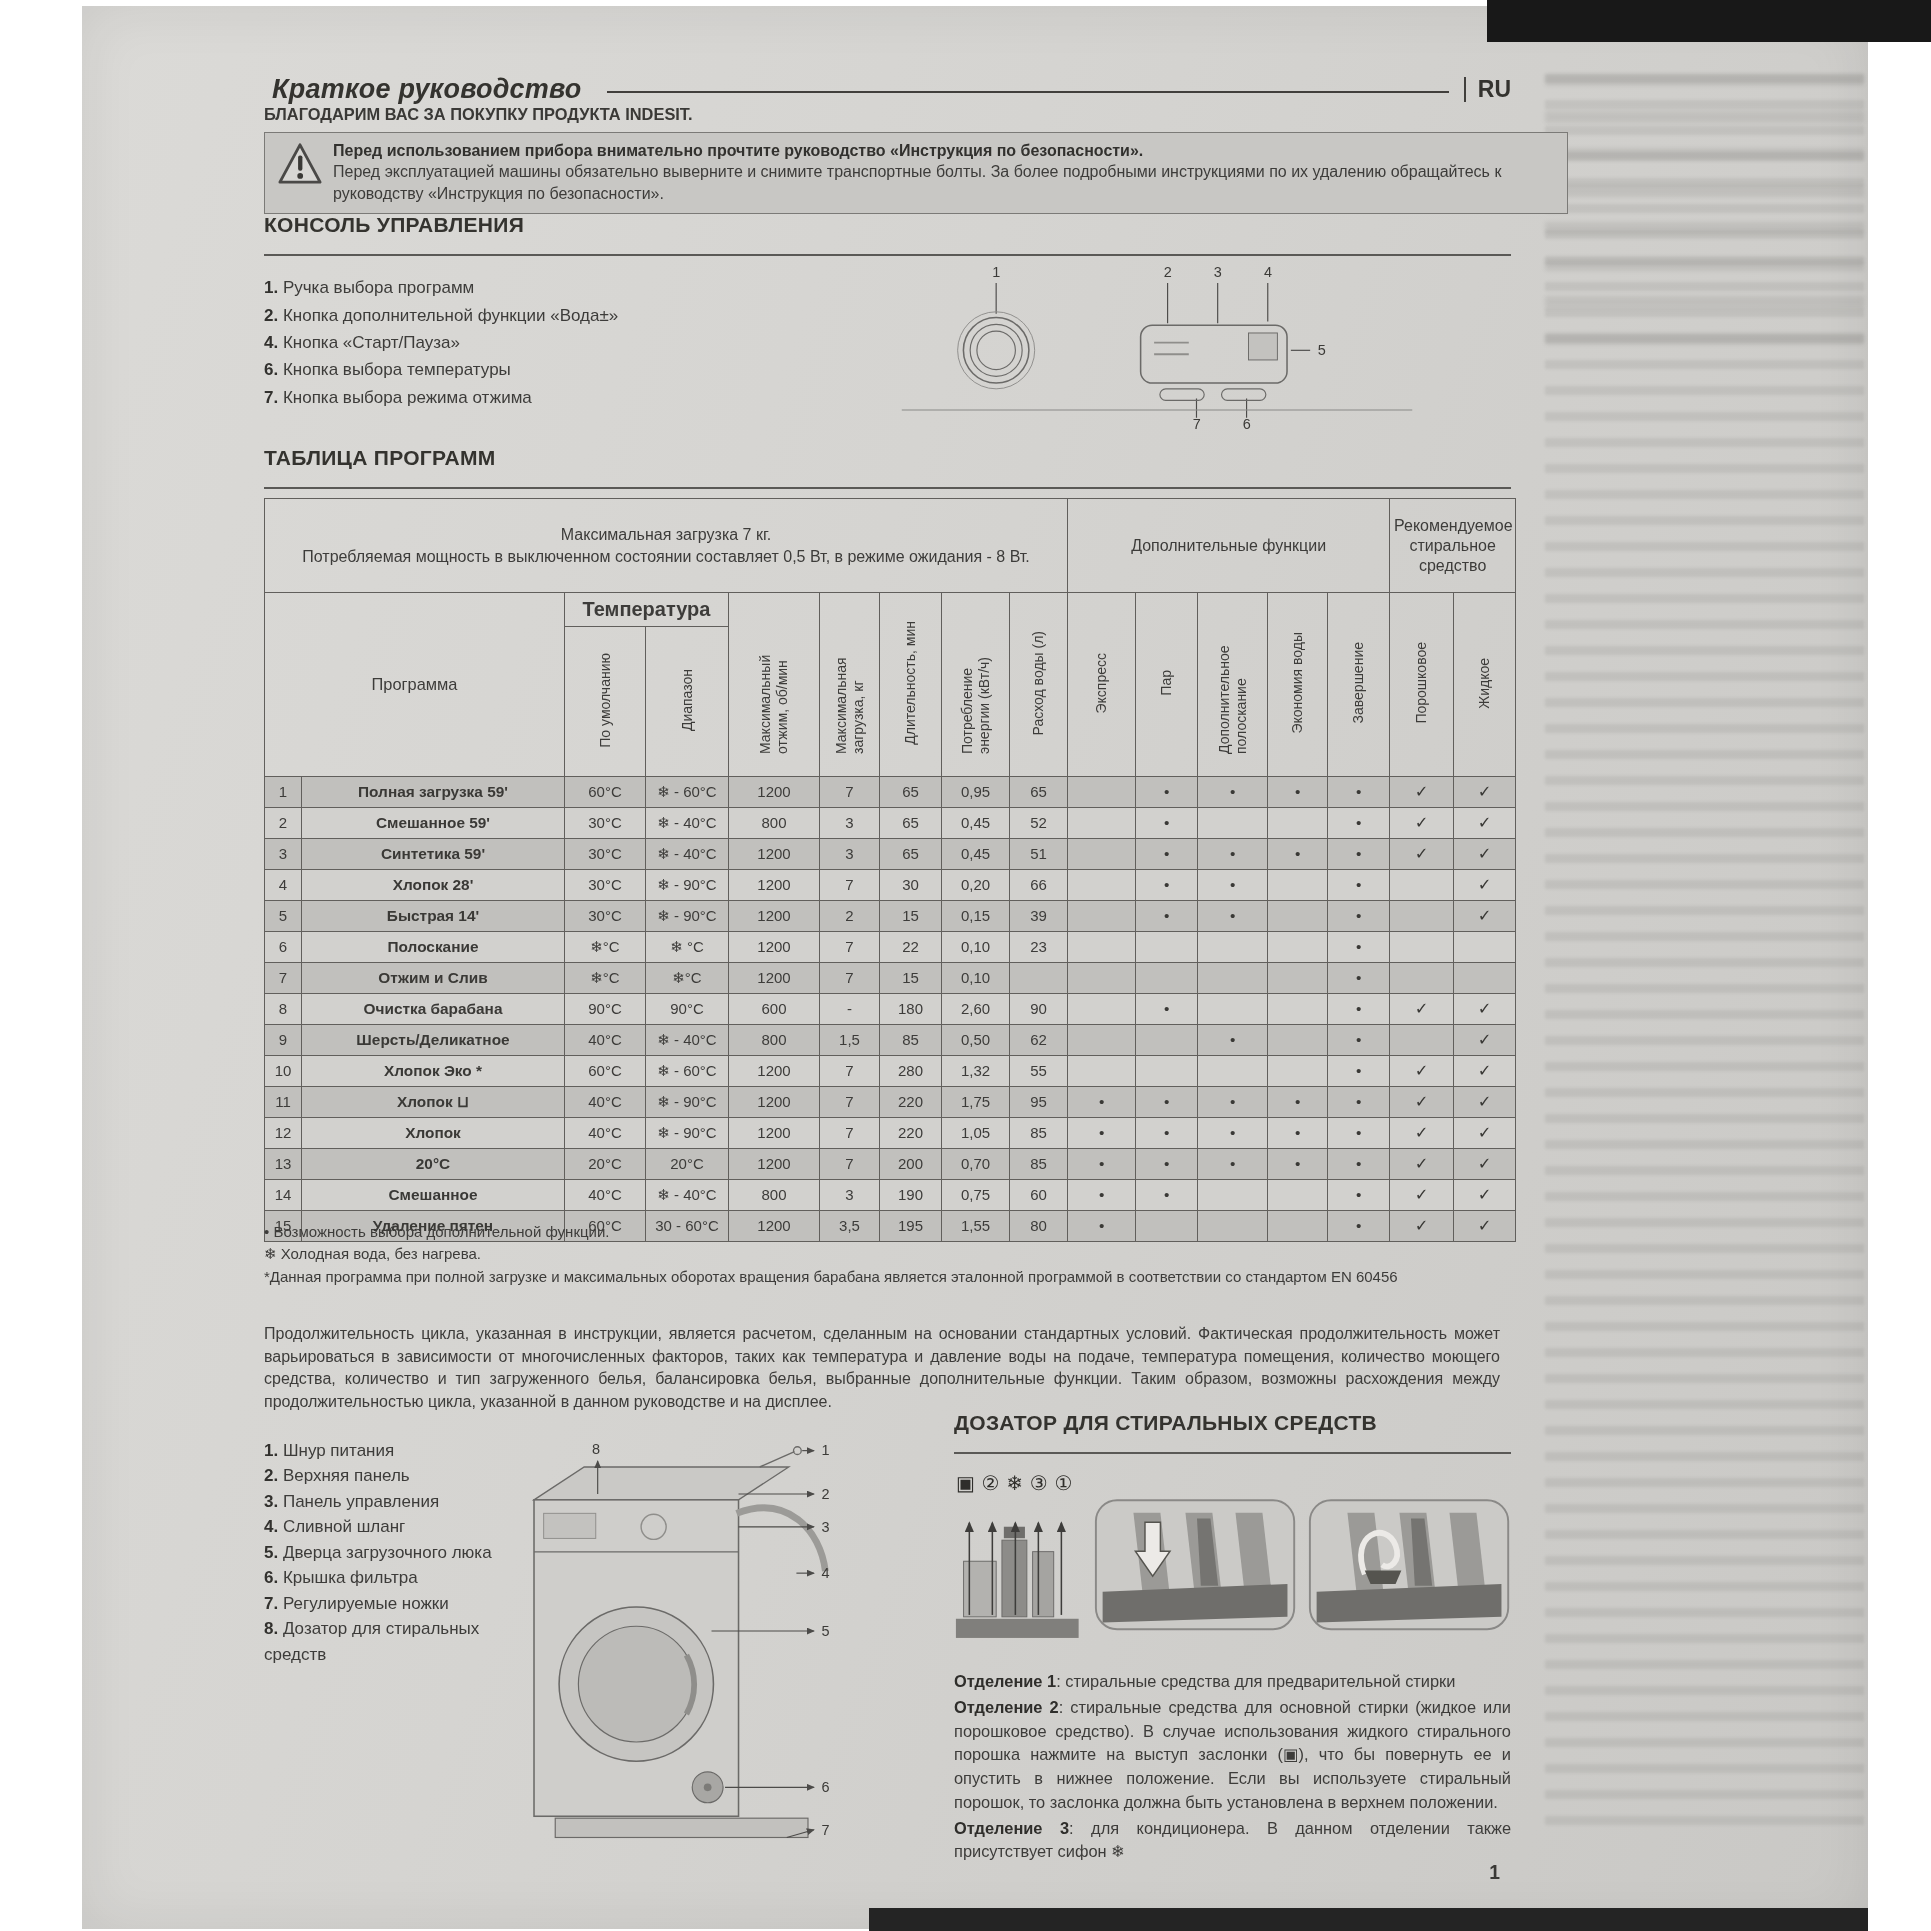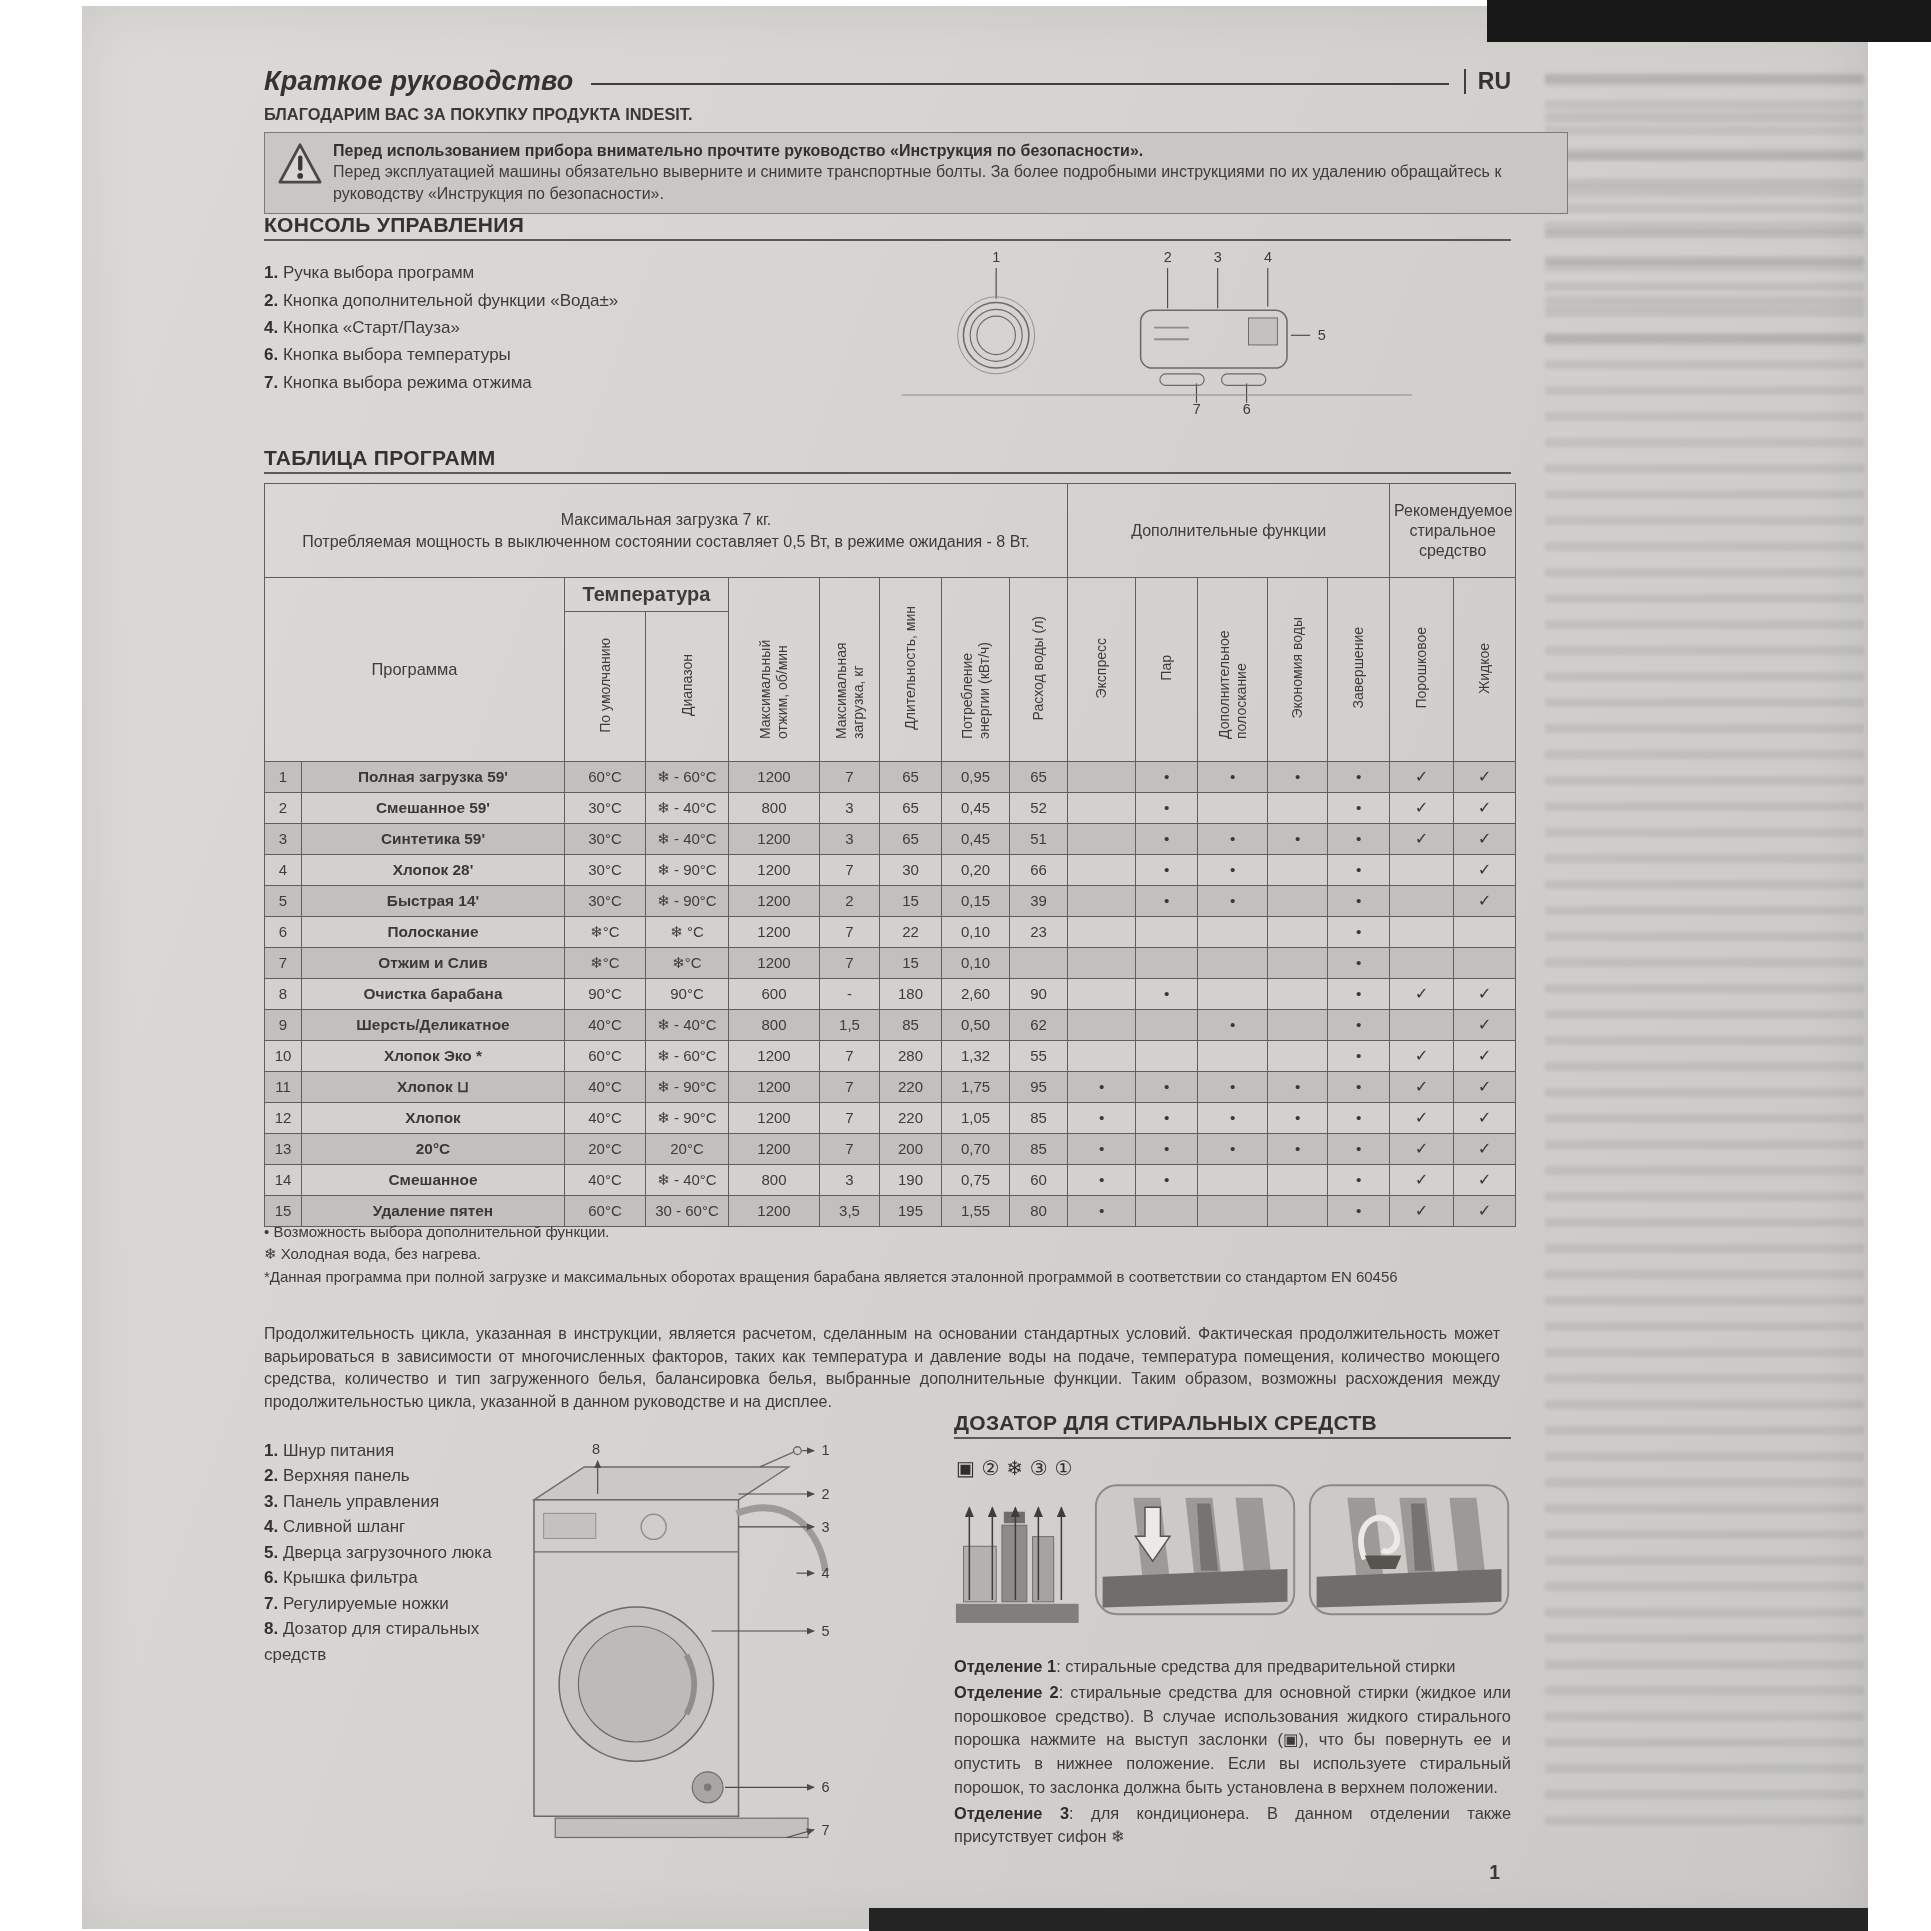--- a/index.html
+++ b/index.html
@@ -10,32 +10,32 @@
   .darkbar-top{position:absolute;left:1487px;top:0;width:444px;height:42px;background:#181818;}
   .darkbar-bottom{position:absolute;left:869px;top:1908px;width:999px;height:23px;background:#242424;}
   .bleed{position:absolute;left:1463px;top:68px;width:319px;height:1757px;opacity:.45;filter:blur(1.5px);
     background:repeating-linear-gradient(180deg,rgba(96,95,92,.28) 0 8.7px,rgba(0,0,0,0) 8.7px 26px);}
   .bleed2{position:absolute;left:1463px;top:68px;width:319px;height:290px;opacity:.25;filter:blur(1.9px);
     background:repeating-linear-gradient(180deg,rgba(60,59,56,.4) 0 11.6px,rgba(0,0,0,0) 11.6px 37px);}
   .content{position:absolute;left:182px;top:0;width:1247px;height:1923px;}
 
   
   .title-row{position:absolute;left:0;top:60px;width:100%;display:flex;align-items:center;}
-  .title-row h1{margin:0;font-size:27px;font-style:italic;font-weight:bold;color:#34332f;letter-spacing:0.2px;}
+  .title-row h1{margin:8px;font-size:27px;font-style:italic;font-weight:bold;color:#34332f;letter-spacing:0.2px;}
   .title-line{flex:1;border-top:2.9px solid #413f3c;margin:5.8px 15.4px 0 17.4px;}
   .ru-badge{font-size:23px;font-weight:bold;color:#34332f;border-left:2.9px solid #413f3c;padding-left:11.6px;line-height:25px;}
   .thanks{position:absolute;left:0;top:99px;font-size:16.4px;font-weight:bold;color:#3a3936;}
   .warnbox{position:absolute;left:0;top:126px;width:1224px;border:1.9px solid #7b7a77;background:#c8c7c4;
     padding:6.8px 9.7px 8.7px 68px;min-height:54px;font-size:16px;line-height:1.35;}
   .warn-icon{position:absolute;left:11.6px;top:9.7px;}
   .warn-b{font-weight:bold;color:#32312e;}
 
   
   .sec-title{font-size:21px;font-weight:bold;color:#34332f;border-bottom:2.4px solid #5a5956;
-    padding-bottom:2px;margin:0 0 9.7px 0;letter-spacing:0.3px;}
+    padding-bottom:17px;margin:0 0 9.7px 0;letter-spacing:0.3px;}
 
   
   .sec-console{position:absolute;left:0;top:207px;width:1247px;}
   .console-flex{display:flex;}
   ol.plainlist{list-style:none;margin:9.7px 0 0 0;padding:0;font-size:17px;line-height:1.5;width:618px;}
   ol.plainlist li{margin:0 0 1.9px 0;}
   ol.plainlist b{color:#32312e;}
   .console-svg{margin-top:-11.6px;}
 
   

